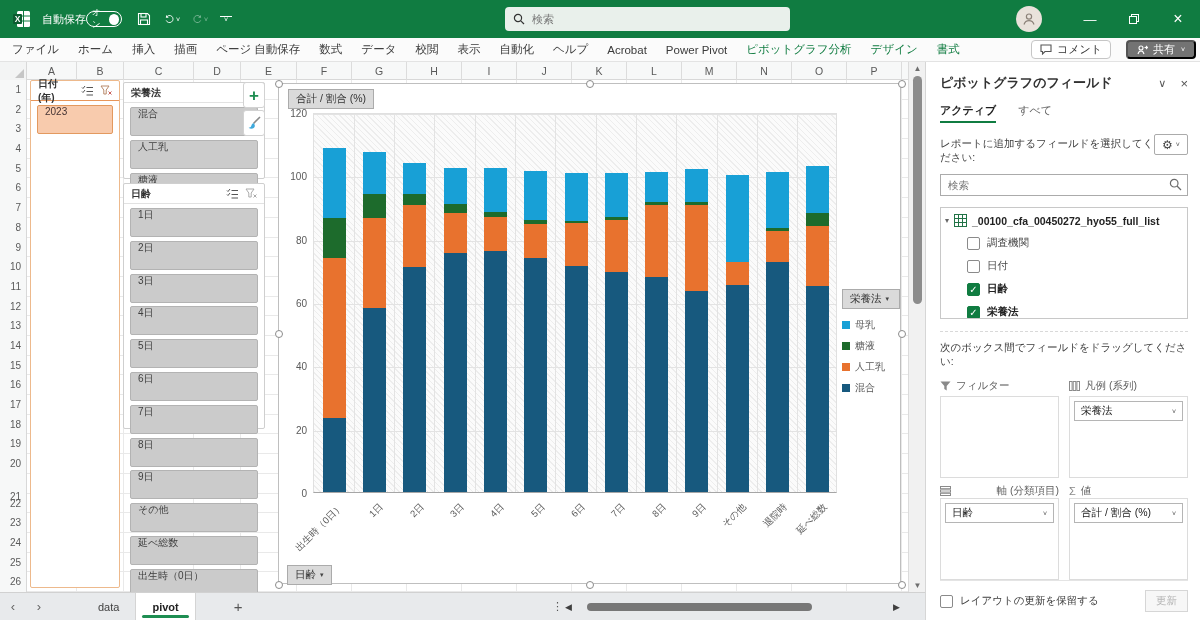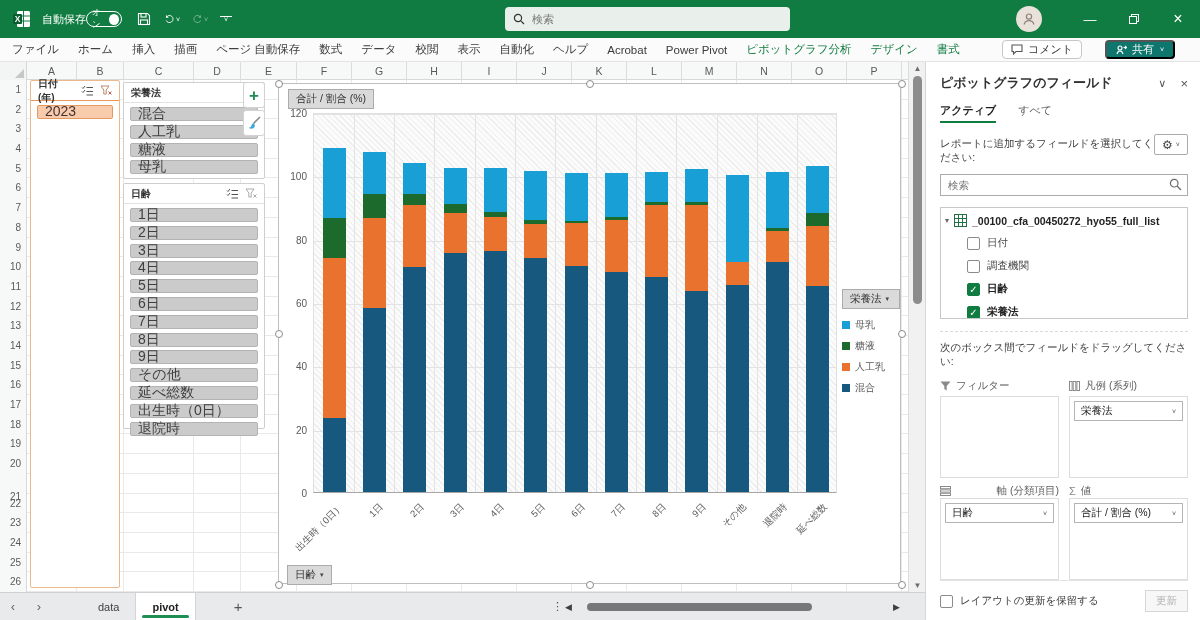--- a/index.html
+++ b/index.html
@@ -27,43 +27,43 @@
   .avatar { width:26px; height:26px; border-radius:50%; background:#E9E2DB; margin-right:26px; display:flex; align-items:center; justify-content:center; }
   .restore-ic { position:relative; width:10px; height:10px; }
   .restore-ic i { position:absolute; border:1px solid #fff; width:8px; height:8px; display:block; }
   .restore-ic i:first-child { left:2px; top:0; }
   .restore-ic i:last-child { left:0; top:2px; background:#107C41; }
 
   
   #ribbon { position:absolute; left:0; top:38px; width:1200px; height:24px; background:#FBFBFB; border-bottom:1px solid #E3E3E3; display:flex; align-items:center; }
   #ribbonTabs { display:flex; align-items:center; gap:19px; padding-left:12px; font-size:11.5px; color:#3B3B3B; }
   #ribbonTabs .rtab.ctx { color:#107C41; }
-  #ribbonRight { margin-left:auto; display:flex; align-items:flex-end; gap:23px; padding-right:25px; }
+  #ribbonRight { margin-left:auto; display:flex; align-items:flex-end; gap:15px; padding-right:4px; }
   #commentsBtn { display:flex; align-items:center; gap:5px; height:19px; border:1px solid #C6C6C6; border-radius:4px; background:#fff; padding:0 8px; font-size:11px; color:#333; }
-  #shareBtn { display:flex; align-items:center; gap:5px; height:19px; border-radius:4px; background:#0f766e; padding:0 9px; font-size:11px; color:#fff; }
+  #shareBtn { display:flex; align-items:center; gap:5px; height:19px; border-radius:4px; background:#737373; padding:0 9px; font-size:11px; color:#fff; }
 
   
   #sheet { position:absolute; left:0; top:62px; width:925px; height:530px; background:#fff; overflow:hidden; }
   #colHeader { position:absolute; left:0; top:0; width:908px; height:18px; background:#F7F8F8; border-bottom:1px solid #D8D8D8; }
   .colcell { position:absolute; top:0; height:18px; font-size:10.5px; color:#5A5A5A; display:flex; align-items:center; justify-content:center; border-right:1px solid #DCDCDC; }
   #corner { position:absolute; left:0; top:0; width:27px; height:18px; background:#F3F4F4; border-right:1px solid #D8D8D8; }
   #corner:after { content:""; position:absolute; right:2px; bottom:2px; border-left:9px solid transparent; border-bottom:9px solid #C6C6C6; }
   #rowGutter { position:absolute; left:0; top:18px; width:27px; height:512px; background:#F7F8F8; border-right:1px solid #D8D8D8; }
   .rownum { position:absolute; right:0; width:27px; font-size:10px; color:#5A5A5A; text-align:right; padding-right:5px; }
   .gline { position:absolute; background:#E9E9E9; }
 
   
   .slicer { position:absolute; background:#fff; border:1px solid #CFCFCF; border-radius:2px; z-index:5; }
   .slicer.orange { border-color:#EDB98C; }
   .sl-head { display:flex; align-items:center; height:20px; padding:0 5px 0 7px; border-bottom:1px solid #E2E2E2; }
   .slicer.orange .sl-head { border-bottom:1px solid #E8965A; }
   .sl-title { font-size:10px; font-weight:bold; color:#333; flex:1; }
   .sl-ic { width:16px; height:14px; display:flex; align-items:center; justify-content:center; margin-left:3px; }
   .sl-items { padding:4px 6px; }
-  .sl-item { height:14px; border-radius:2px; background:#CBCBCB; border:1px solid #B3B3B3; font-size:14px; color:#3F3F3F; line-height:11px; padding-left:7px; margin-bottom:3.8px; }
+  .sl-item { height:29px; border-radius:2px; background:#CBCBCB; border:1px solid #B3B3B3; font-size:10px; color:#3F3F3F; line-height:11px; padding-left:7px; margin-bottom:3.8px; }
   .sl-item.sel { background:#F8CBAD; border-color:#E3995F; color:#4A3category420; color:#433; }
 
   
   .chart-fbtn { position:absolute; width:22px; height:26px; background:#fff; border:1px solid #D2D2D2; border-radius:3px; display:flex; align-items:center; justify-content:center; z-index:8; }
   .chart-fbtn .plus { color:#1E8E52; font-size:17px; font-weight:bold; line-height:15px; }
 
   
   #chart { position:absolute; left:278px; top:21px; width:623px; height:501px; background:#fff; border:1px solid #BFBFBF; z-index:4; }
   .chart-btn { position:absolute; background:#DADADA; border:1px solid #ABABAB; font-size:10.5px; color:#333; display:flex; align-items:center; gap:4px; padding:2px 7px; }
   .chart-btn .car { font-size:7px; color:#444; }
@@ -651,25 +651,25 @@
             <line x1="0.5" y1="4.5" x2="12.5" y2="4.5" stroke="#217346"></line>
             <line x1="0.5" y1="8.5" x2="12.5" y2="8.5" stroke="#217346"></line>
             <line x1="4.5" y1="0.5" x2="4.5" y2="12.5" stroke="#217346"></line>
             <line x1="8.5" y1="0.5" x2="8.5" y2="12.5" stroke="#217346"></line>
           </svg>
         <span>_00100_cfa_00450272_hyo55_full_list</span>
       </div>
       <div id="fieldRows">
           <div class="field-row">
             <span class="cb"></span>
-            <span class="field-lab">日付</span>
+            <span class="field-lab">調査機関</span>
           </div>
           <div class="field-row">
             <span class="cb"></span>
-            <span class="field-lab">調査機関</span>
+            <span class="field-lab">日付</span>
           </div>
           <div class="field-row">
             <span class="cb on">✓</span>
             <span class="field-lab b">日齢</span>
           </div>
           <div class="field-row">
             <span class="cb on">✓</span>
             <span class="field-lab b">栄養法</span>
           </div>
         </div>

